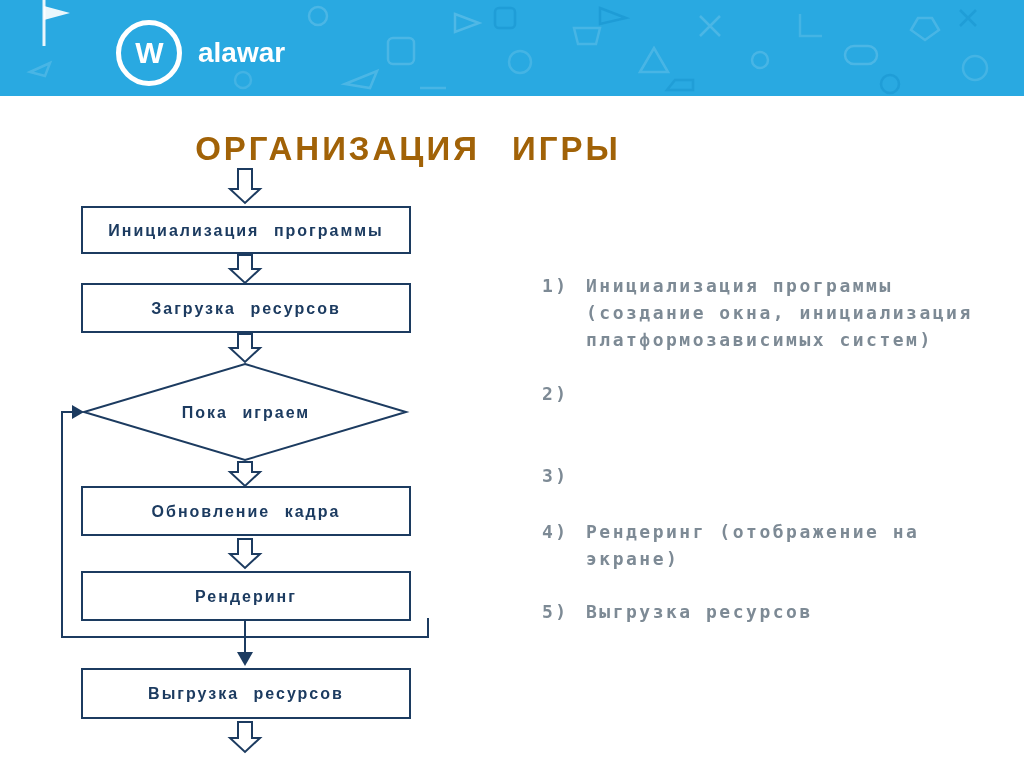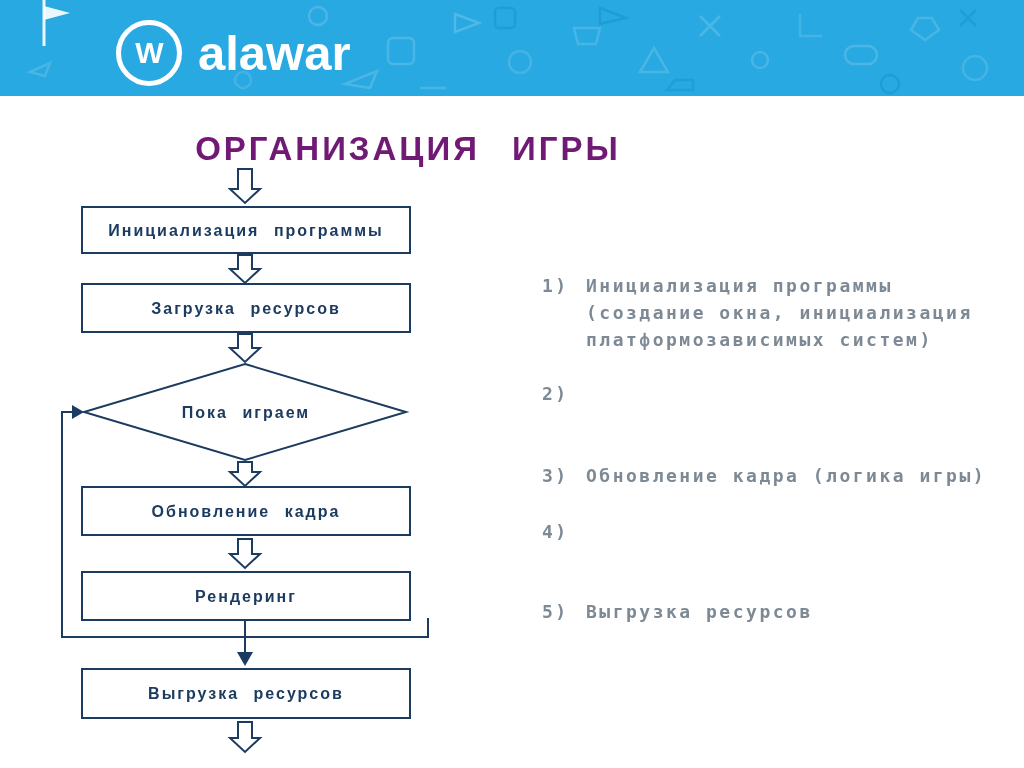--- a/index.html
+++ b/index.html
@@ -16,26 +16,26 @@
   .logo{
     position:absolute;left:116px;top:20px;display:flex;align-items:center;gap:16px;
   }
   .logo-circle{
     width:56px;height:56px;border:5px solid #ffffff;border-radius:50%;
     display:flex;align-items:center;justify-content:center;
     color:#ffffff;font-weight:bold;font-size:30px;line-height:1;
     letter-spacing:-1px;
   }
   .logo-word{
-    color:#ffffff;font-size:49px;font-weight:bold;letter-spacing:0px;
+    color:#ffffff;font-size:28px;font-weight:bold;letter-spacing:0px;
   }
   
   .title{
     position:absolute;left:0;top:130px;width:816px;text-align:center;
-    color:#701a75;font-size:33px;font-weight:bold;
+    color:#a16207;font-size:33px;font-weight:bold;
     letter-spacing:3px;word-spacing:20px;
   }
   
   .flow{
     position:absolute;left:0;top:0;width:470px;height:768px;
   }
   .flow text{
     font-family:"Liberation Sans",sans-serif;font-weight:bold;font-size:16px;
     fill:#1c3b60;letter-spacing:2px;word-spacing:8px;text-anchor:middle;
   }
@@ -132,23 +132,24 @@
     <span class="num">1)</span>
     <span class="txt">Инициализация программы
 (создание окна, инициализация
 платформозависимых систем)</span>
   </div>
   <div class="list-item" style="top:380px">
     <span class="num">2)</span>
   </div>
   <div class="list-item" style="top:462px">
     <span class="num">3)</span>
-    <span class="txt">Обновление кадра (логика игры)</span>
   </div>
   <div class="list-item" style="top:518px">
     <span class="num">4)</span>
+    <span class="txt">Рендеринг (отображение на
+экране)</span>
   </div>
   <div class="list-item" style="top:598px">
     <span class="num">5)</span>
     <span class="txt">Выгрузка ресурсов</span>
   </div>
 
 </div>
 
 </body></html>

